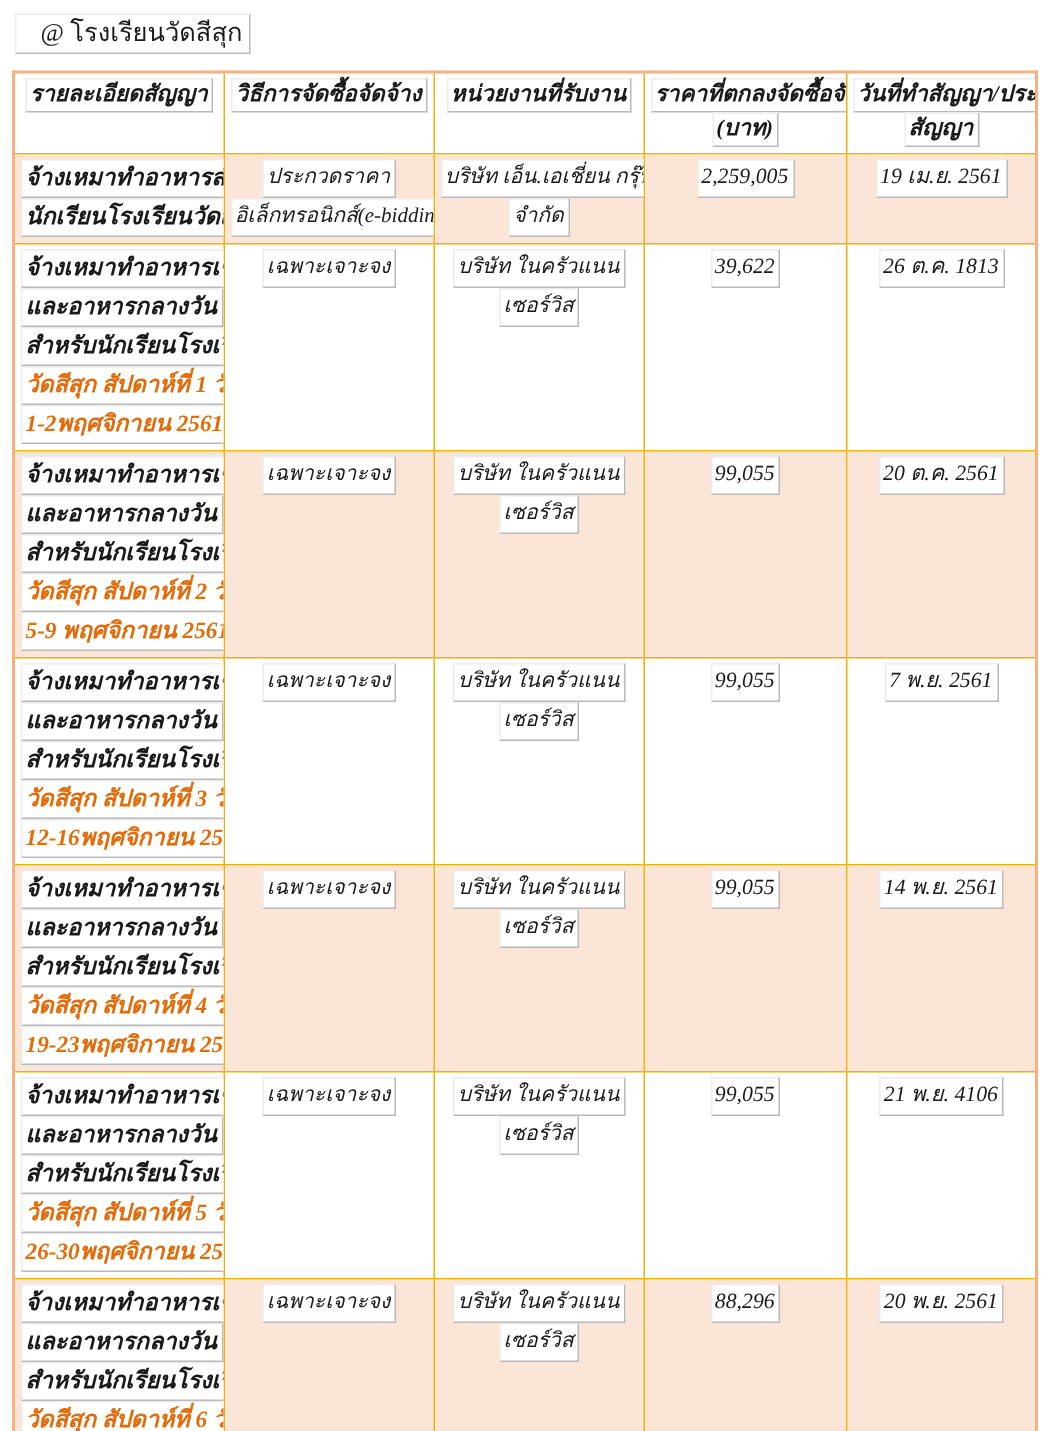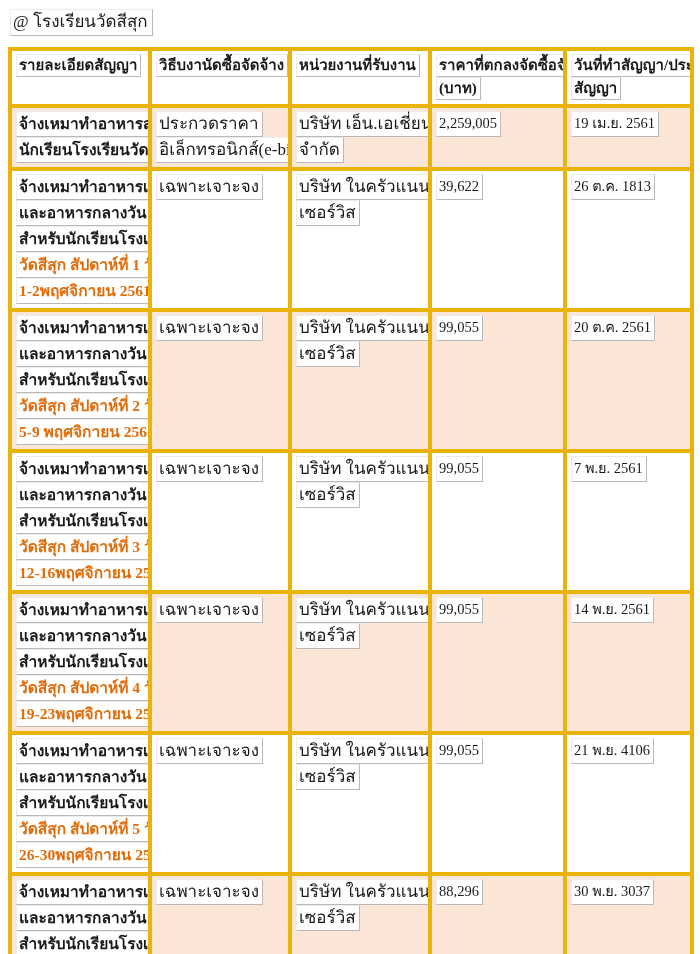--- a/index.html
+++ b/index.html
@@ -13,21 +13,21 @@
     overflow: hidden;
     font-family: "Liberation Serif", "DejaVu Serif", serif;
     color: #1a1a1a;
   }
   .page-title {
     margin: 9px 0 0 10px;
     font-size: 17px;
     line-height: 22px;
   }
   .page-title .hl {
-    padding: 1px 4px 2px 2px;
+    padding: 1px 4px 2px 16px;
   }
   
   .hl {
     display: inline-block;
     background: #ffffff;
     border: 1px solid #ececec;
     border-right-color: #b9b9b9;
     border-bottom-color: #b9b9b9;
     padding: 0 3px 1px 2px;
   }
@@ -37,35 +37,36 @@
     width: 684px;
     margin: 11px 0 0 8px;
     border: 2px solid #f4b183;
   }
   col.c1 { width: 140px; }
   col.c2 { width: 140px; }
   col.c3 { width: 140px; }
   col.c4 { width: 135px; }
   col.c5 { width: 127px; }
   th, td {
-    border: 4px solid #eab308;
+    border: 1px solid #eab308;
     vertical-align: top;
-    text-align: left;
+    text-align: center;
     padding: 3px 3px 4px 4px;
     overflow: hidden;
+    font-style: italic;
   }
   thead th {
     font-size: 15px;
     font-weight: bold;
     background: #ffffff;
     height: 39px;
   }
   thead .line { line-height: 20px; white-space: nowrap; }
   tbody .line { line-height: 23px; white-space: nowrap; }
-  tbody td { font-size: 17px; }
+  tbody td { font-size: 14px; }
   tr.shaded td { background: #fbe5d6; }
   td.detail-cell { font-size: 15.5px; font-weight: bold; }
   .detail-orange { color: #e26b0a; }
   td.price-cell, td.date-cell { font-size: 14.5px; }
   .min5 { min-height: 115px; }
   .min2 { min-height: 48px; }
 </style>
 </head>
 <body>
 
@@ -80,21 +81,21 @@
       <col class="c3">
       <col class="c4">
       <col class="c5">
   </colgroup>
   <thead>
     <tr>
         <th>
           <div class="line"><span class="hl">รายละเอียดสัญญา</span></div>
         </th>
         <th>
-          <div class="line"><span class="hl">วิธีบงานัดซื้อจัดจ้าง</span></div>
+          <div class="line"><span class="hl">วิธีการจัดซื้อจัดจ้าง</span></div>
         </th>
         <th>
           <div class="line"><span class="hl">หน่วยงานที่รับงาน</span></div>
         </th>
         <th>
           <div class="line"><span class="hl">ราคาที่ตกลงจัดซื้อจัดจ้าง</span></div>
           <div class="line"><span class="hl">(บาท)</span></div>
         </th>
         <th>
           <div class="line"><span class="hl">วันที่ทำสัญญา/ประกาศ</span></div>
@@ -244,17 +245,17 @@
           <div class="line"><span class="hl">เฉพาะเจาะจง</span></div>
         </td>
         <td class="vendor-cell">
           <div class="line"><span class="hl">บริษัท ในครัวแนน</span></div>
           <div class="line"><span class="hl">เซอร์วิส</span></div>
         </td>
         <td class="price-cell">
           <div class="line"><span class="hl">88,296</span></div>
         </td>
         <td class="date-cell">
-          <div class="line"><span class="hl">30 พ.ย. 3037</span></div>
+          <div class="line"><span class="hl">20 พ.ย. 2561</span></div>
         </td>
       </tr>
     </tbody>
 </table>
 
 </body></html>

